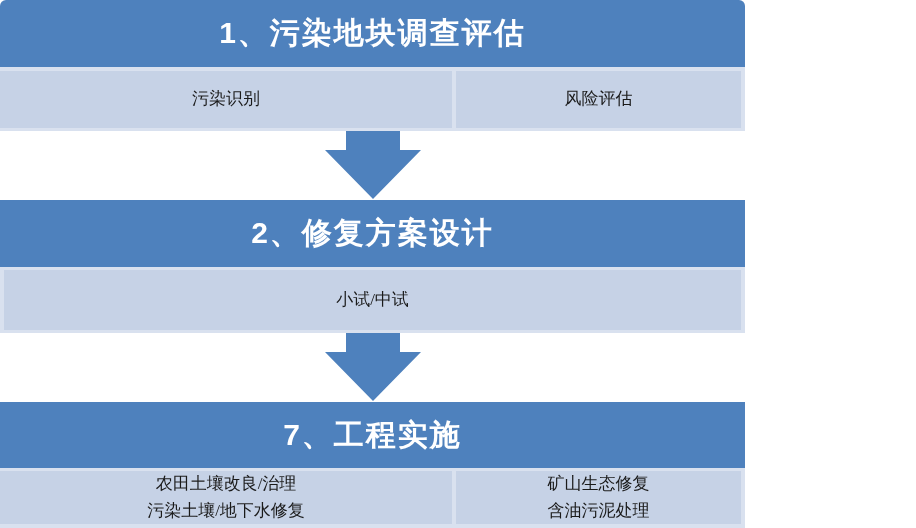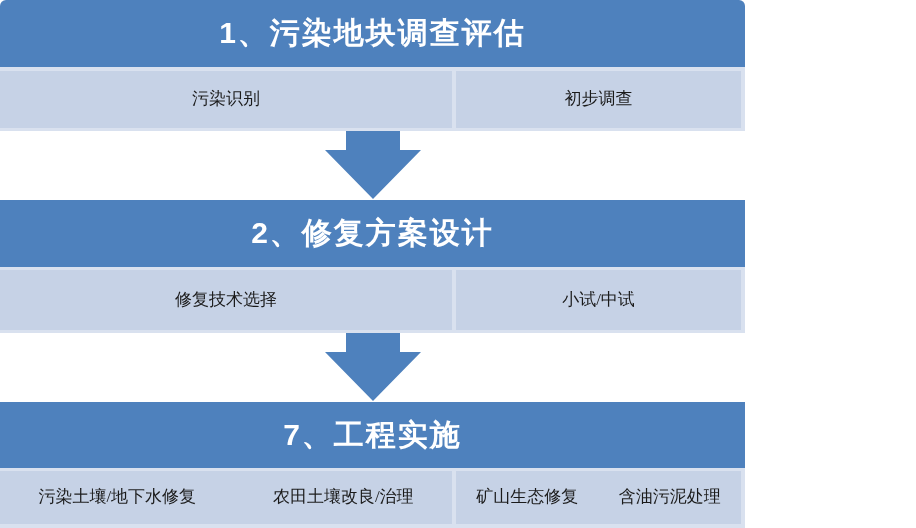--- a/index.html
+++ b/index.html
@@ -18,21 +18,21 @@
     font-weight:bold;font-size:30px;letter-spacing:2px;
   }
   .bar.first{border-radius:6px 6px 0 0;}
   .hsep{background:var(--separator-light,#d9e1ef);width:100%;}
   .h4{height:4px;} .h3{height:3px;}
   .bodyrow{
     background:var(--body-light,#c6d2e6);
     display:flex;flex-direction:row;align-items:stretch;
   }
   .cell{
-    display:flex;flex-direction:row;
+    display:flex;flex-direction:column;
     justify-content:space-around;align-items:center;
   }
   .cell.left{width:452px;}
   .cell.right{flex:1;}
   .vdiv,.redge{width:4px;background:var(--separator-light,#d9e1ef);}
   .item{
     font-family:"Liberation Serif","DejaVu Serif",serif;
     font-size:17px;line-height:1.2;
     color:var(--text-dark,#1a1a1a);
     text-align:center;
@@ -57,42 +57,39 @@
     <div class="bar first s1-bar">
       <span>1、污染地块调查评估</span>
     </div>
     <div class="hsep h4"></div>
     <div class="bodyrow s1-body">
       <div class="cell left">
         <div class="item">污染识别</div>
       </div>
       <div class="vdiv"></div>
       <div class="cell right">
-        <div class="item">初步调查</div>
+        <div class="item">风险评估</div>
       </div>
       <div class="redge"></div>
     </div>
     <div class="hsep h3"></div>
   </div>
 
   <div class="gap">
     <svg class="arrow-svg" width="96" height="68" viewBox="0 0 96 68">
       <polygon class="arrow-poly" points="21,0 75,0 75,19 96,19 48,68 0,19 21,19"></polygon>
     </svg>
   </div>
 
   <div class="stage">
     <div class="bar s2-bar">
       <span>2、修复方案设计</span>
     </div>
     <div class="hsep h3"></div>
     <div class="bodyrow s2-body">
-      <div class="cell left">
-        <div class="item">修复技术选择</div>
-      </div>
       <div class="vdiv"></div>
       <div class="cell right">
         <div class="item">小试/中试</div>
       </div>
       <div class="redge"></div>
     </div>
     <div class="hsep h3"></div>
   </div>
 
   <div class="gap">
@@ -101,22 +98,22 @@
     </svg>
   </div>
 
   <div class="stage">
     <div class="bar s3-bar">
       <span>7、工程实施</span>
     </div>
     <div class="hsep h3"></div>
     <div class="bodyrow s3-body">
       <div class="cell left">
+        <div class="item">农田土壤改良/治理</div>
         <div class="item">污染土壤/地下水修复</div>
-        <div class="item">农田土壤改良/治理</div>
       </div>
       <div class="vdiv"></div>
       <div class="cell right">
         <div class="item">矿山生态修复</div>
         <div class="item">含油污泥处理</div>
       </div>
       <div class="redge"></div>
     </div>
     <div class="hsep h4"></div>
   </div>

